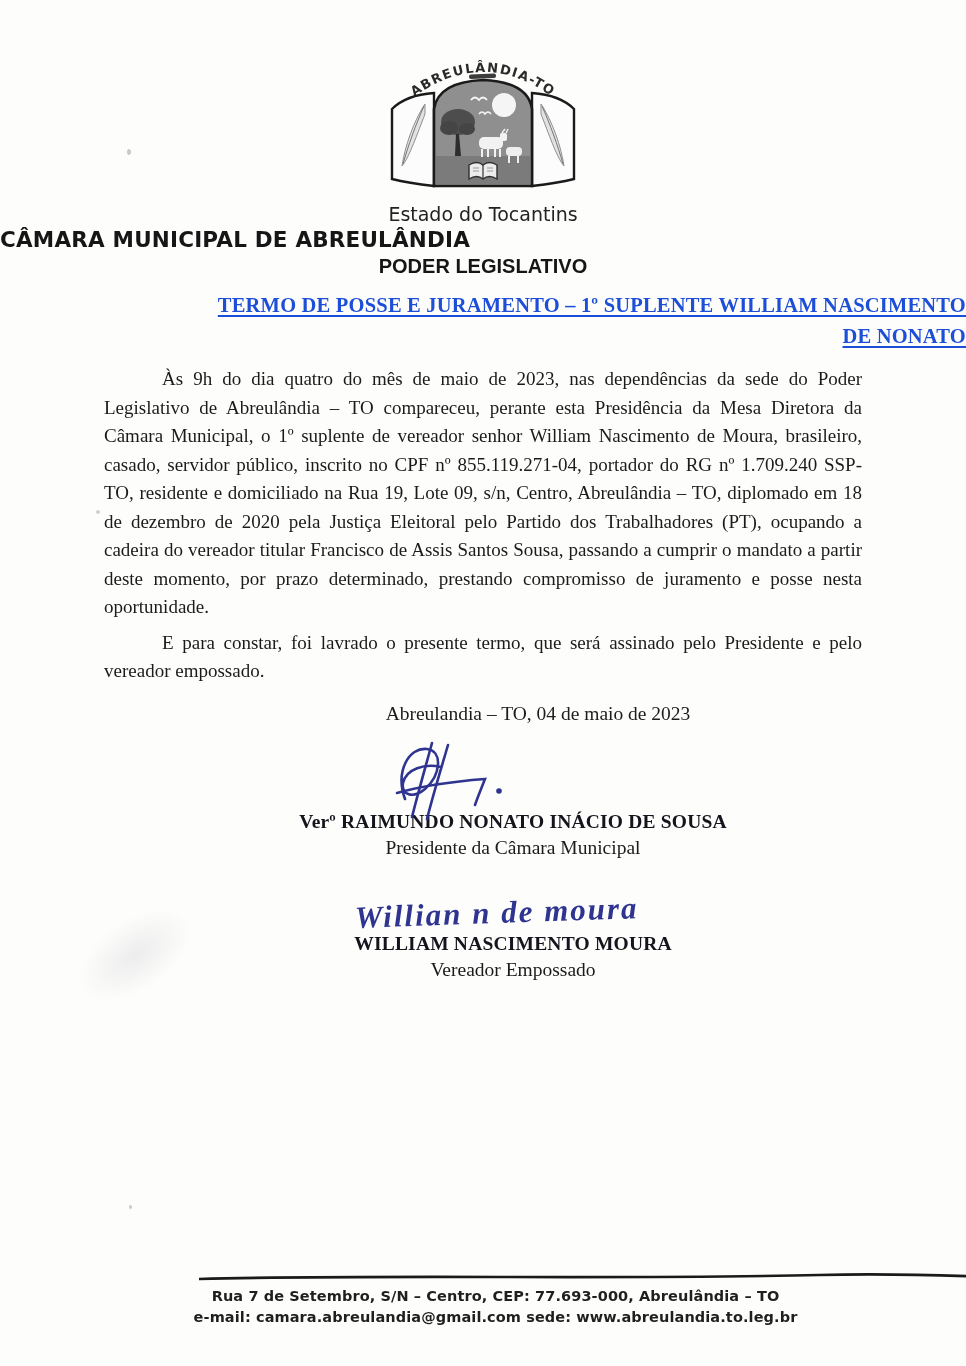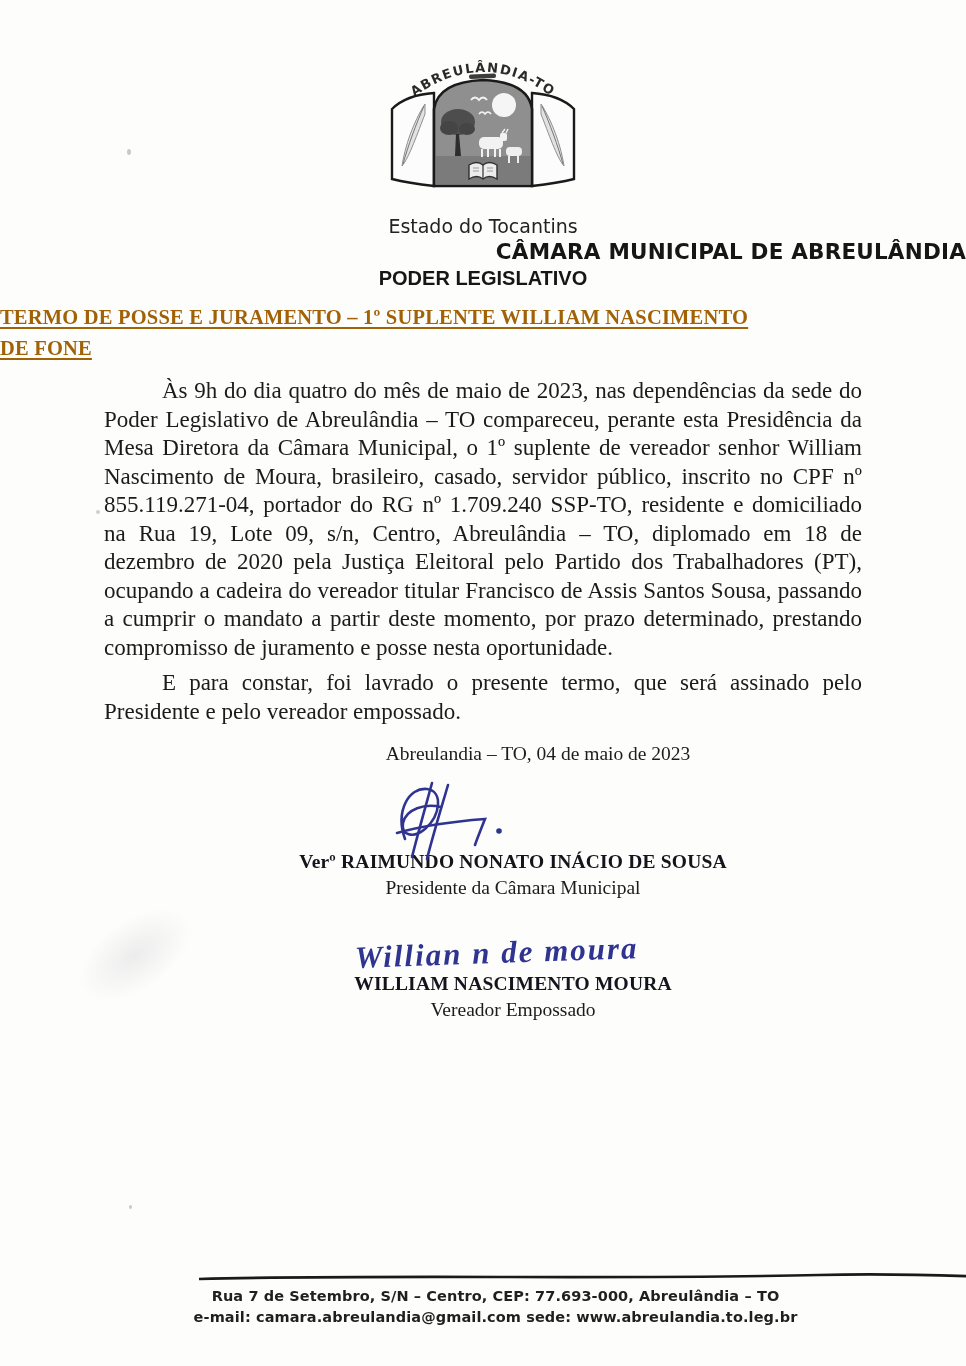--- a/index.html
+++ b/index.html
@@ -14,49 +14,49 @@
     font-family:"Liberation Serif", serif;
   }
   
   .seal-wrap{width:192px;margin:52px auto 0;}
   .seal-wrap svg{display:block;}
   .hdr-state{
     text-align:center;
     font-family:"DejaVu Sans", sans-serif;
     font-size:19px;line-height:24px;
     color:#222;
-    margin-top:20px;
+    margin-top:8px;
   }
   .hdr-org{
-    text-align:right;
+    text-align:left;
     font-family:"DejaVu Sans", sans-serif;
     font-weight:bold;font-size:21.5px;line-height:27px;
     color:#161616;
     letter-spacing:.2px;
   }
   .hdr-branch{
     text-align:center;
     font-family:Liberation Sans, sans-serif;
     font-weight:bold;font-size:20px;line-height:26px;
     color:#161616;
   }
   
   .doc-title{
     margin-top:11px;
-    text-align:left;
+    text-align:right;
     font-weight:bold;
     font-size:20.5px;line-height:31px;
     letter-spacing:.2px;
-    color:#a16207;
+    color:#1d4ed8;
   }
   .doc-title .t-line{text-decoration:underline;text-underline-offset:3px;}
   
   .body-text{
     width:758px;margin:13px auto 0;
-    font-size:23px;line-height:28.5px;
+    font-size:19px;line-height:28.5px;
     text-align:justify;
     color:#1b1b1b;
   }
   .body-text p{margin:0;text-indent:58px;}
   .body-text p + p{margin-top:7px;}
   .dateline{
     margin-top:17px;
     text-align:center;
     font-size:19.5px;
     transform:translateX(55px);
@@ -156,21 +156,21 @@
       </g>
     </svg>
   </div>
 
   <div class="hdr-state">Estado do Tocantins</div>
   <div class="hdr-org">CÂMARA MUNICIPAL DE ABREULÂNDIA</div>
   <div class="hdr-branch">PODER LEGISLATIVO</div>
 
   <div class="doc-title">
     <div><span class="t-line">TERMO DE POSSE E JURAMENTO – 1º SUPLENTE WILLIAM NASCIMENTO</span></div>
-    <div><span class="t-line">DE FONE</span></div>
+    <div><span class="t-line">DE NONATO</span></div>
   </div>
 
   <div class="body-text">
     <p>Às 9h do dia quatro do mês de maio de 2023, nas dependências da sede do Poder Legislativo de Abreulândia – TO compareceu, perante esta Presidência da Mesa Diretora da Câmara Municipal, o 1º suplente de vereador senhor William Nascimento de Moura, brasileiro, casado, servidor público, inscrito no CPF nº 855.119.271-04, portador do RG nº 1.709.240 SSP-TO, residente e domiciliado na Rua 19, Lote 09, s/n, Centro, Abreulândia – TO, diplomado em 18 de dezembro de 2020 pela Justiça Eleitoral pelo Partido dos Trabalhadores (PT), ocupando a cadeira do vereador titular Francisco de Assis Santos Sousa, passando a cumprir o mandato a partir deste momento, por prazo determinado, prestando compromisso de juramento e posse nesta oportunidade.</p>
     <p>E para constar, foi lavrado o presente termo, que será assinado pelo Presidente e pelo vereador empossado.</p>
   </div>
 
   <div class="dateline">Abreulandia – TO, 04 de maio de 2023</div>
 
   <div class="sig-block sig-block-1">

